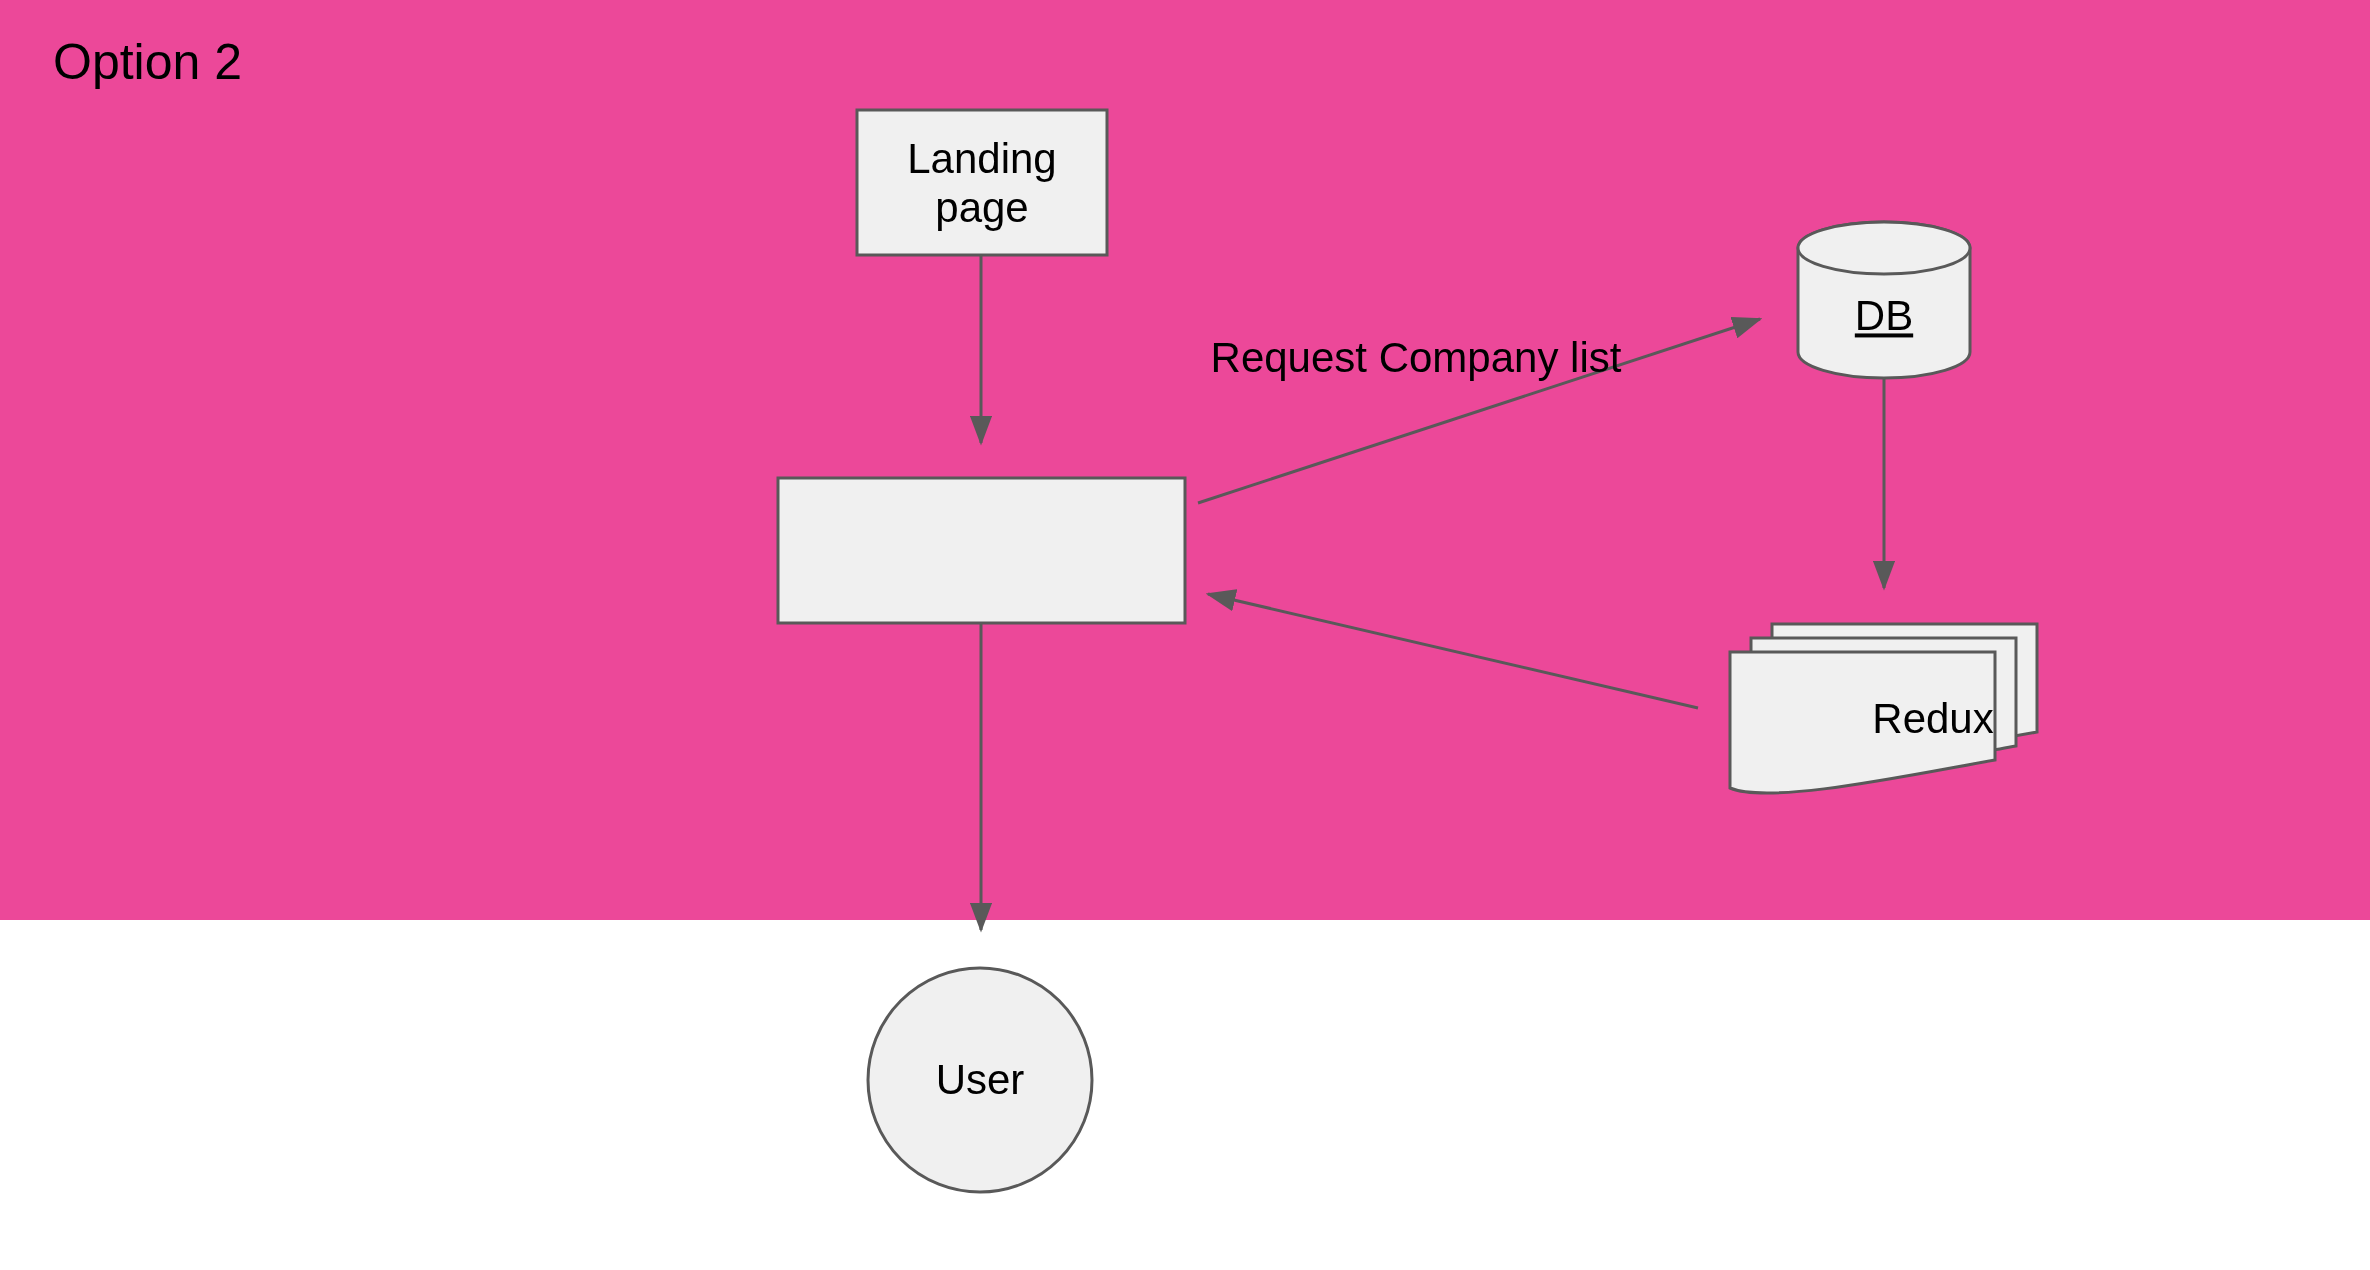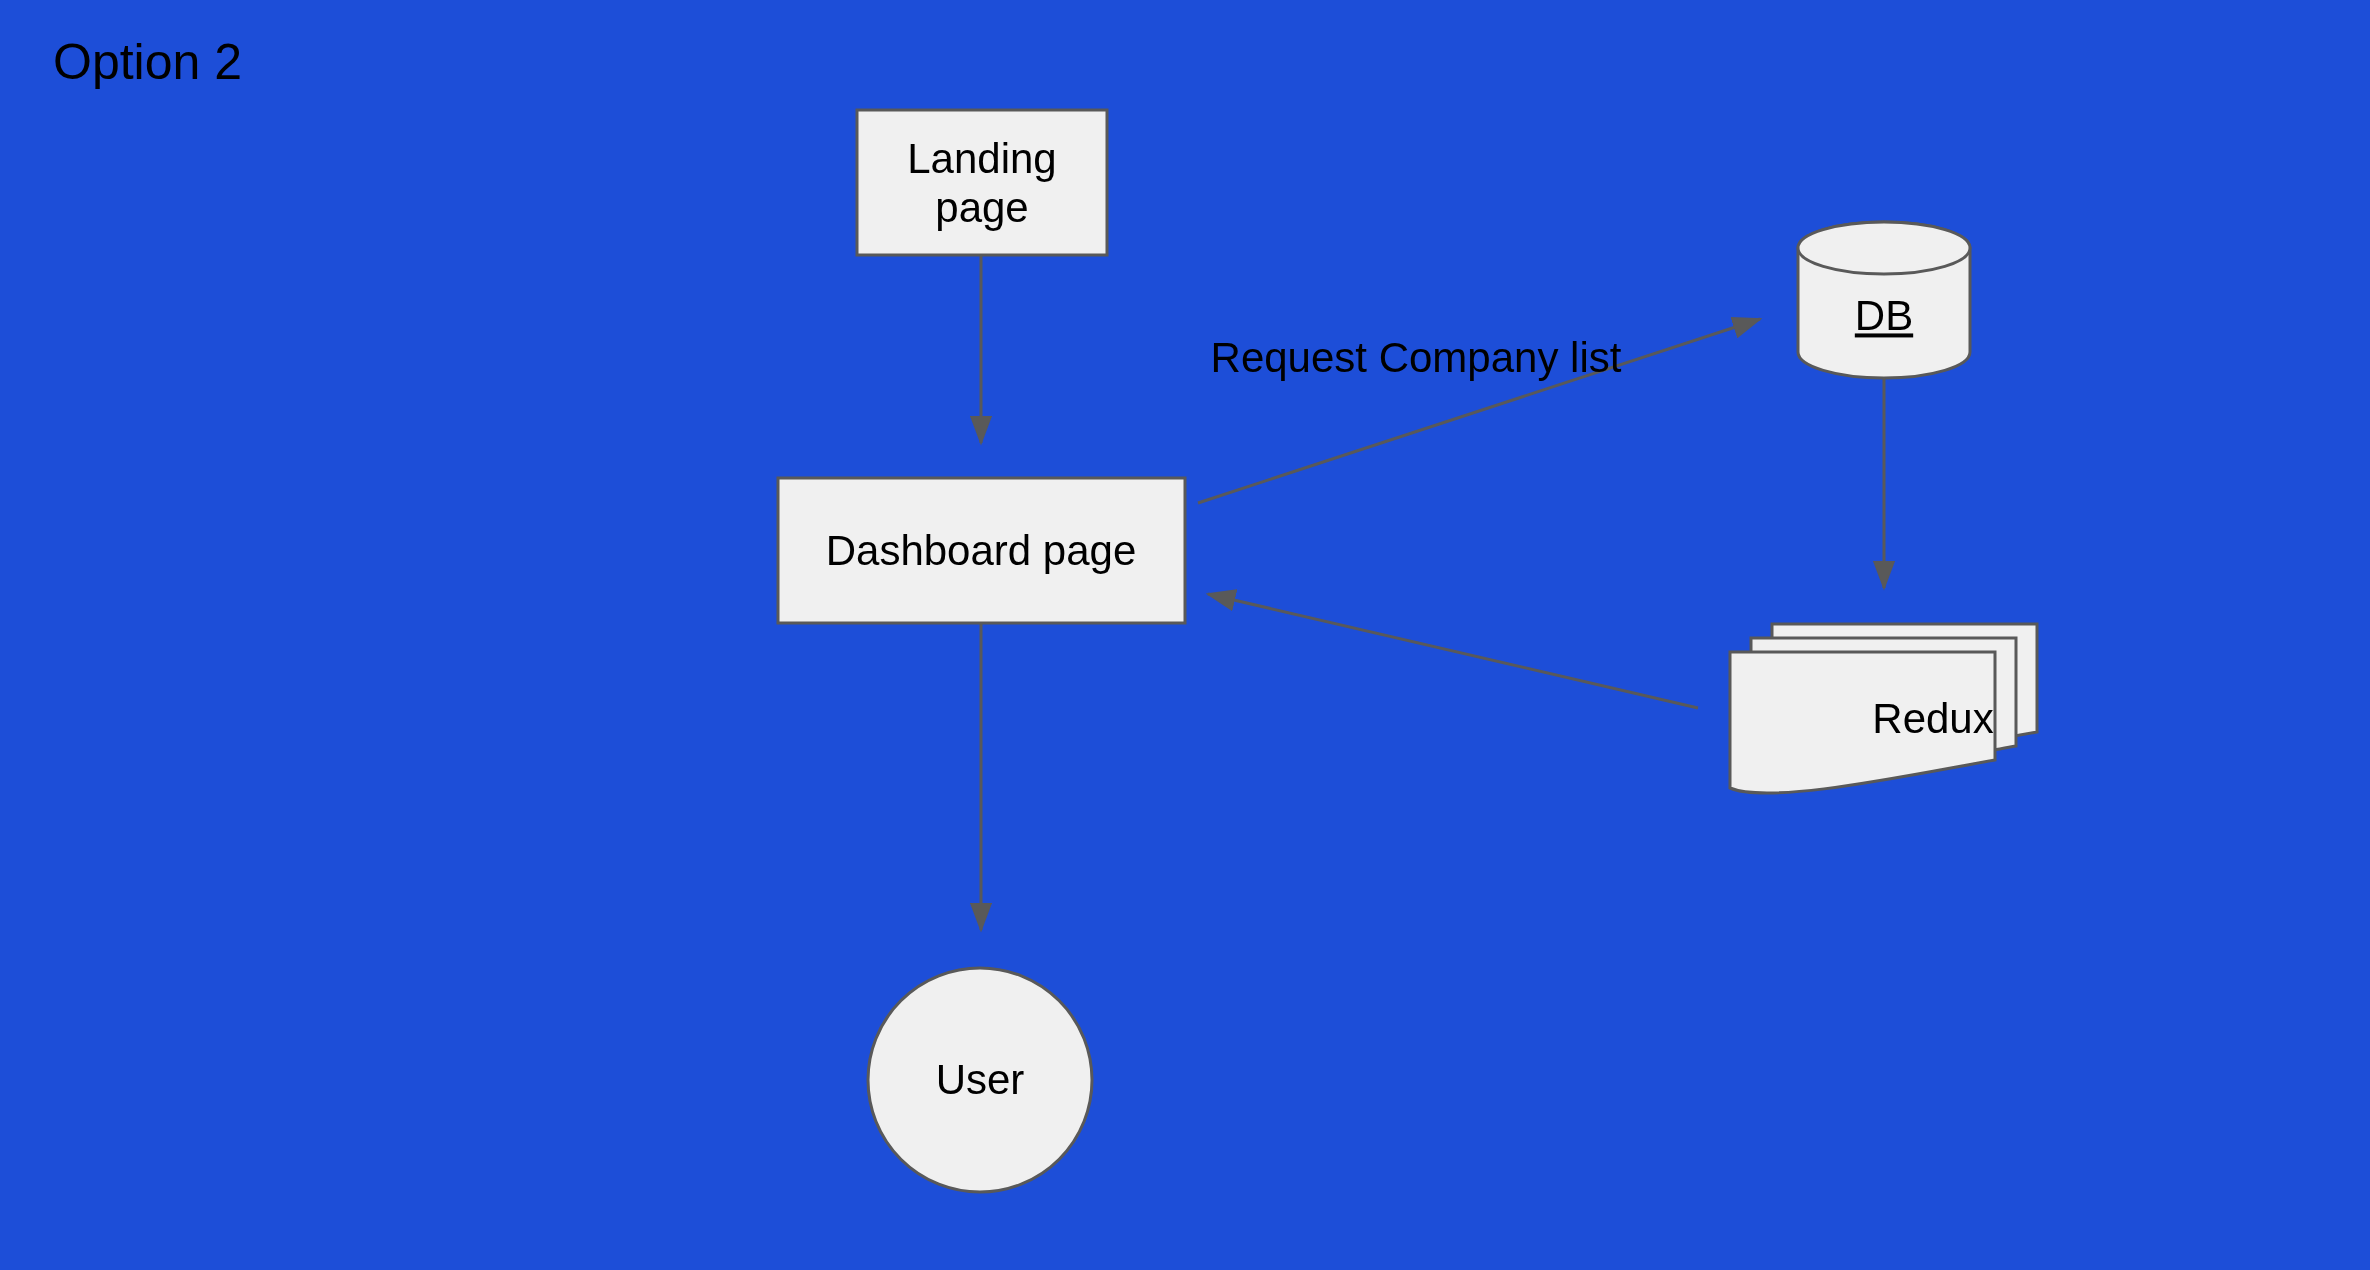--- a/index.html
+++ b/index.html
@@ -5,22 +5,22 @@
   * { margin: 0; padding: 0; box-sizing: border-box; }
   html, body { background: #ffffff; }
   body {
     width: 2370px; height: 1270px;
     font-family: "Liberation Sans", sans-serif;
     position: relative;
     overflow: hidden;
   }
   .canvas {
     position: absolute; left: 0; top: 0;
-    width: 2370px; height: 1270px;
-    background: #1d4ed8;
+    width: 2370px; height: 920px;
+    background: #ec4899;
   }
   .diagram-title {
     position: absolute;
     left: 53px; top: 33px;
     font-size: 50px;
     color: #000000;
     white-space: nowrap;
   }
   svg.layer { position: absolute; left: 0; top: 0; }
   .lbl {
@@ -67,21 +67,20 @@
 
     <path d="M981,255 L981,443" fill="none" stroke="#595959" stroke-width="3" marker-end="url(#arrowhead)"></path>
     <path d="M981,624 L981,930" fill="none" stroke="#595959" stroke-width="3" marker-end="url(#arrowhead)"></path>
     <path d="M1198,503 L1760,319" fill="none" stroke="#595959" stroke-width="3" marker-end="url(#arrowhead)"></path>
     <path d="M1884,378 L1884,588" fill="none" stroke="#595959" stroke-width="3" marker-end="url(#arrowhead)"></path>
     <path d="M1698,708 L1208,594" fill="none" stroke="#595959" stroke-width="3" marker-end="url(#arrowhead)"></path>
   </svg>
 
   <div class="lbl wrap" style="left:982px; top:183px;">Landing page</div>
 
-  <div class="lbl" style="left:981px; top:551px;">Dashboard page</div>
 
   <div class="lbl" style="left:1884px; top:316px;text-decoration:underline;">DB</div>
 
   <div class="lbl" style="left:1933px; top:719px;">Redux</div>
 
   <div class="lbl" style="left:980px; top:1080px;">User</div>
 
   <div class="lbl" style="left:1416px; top:358px;">Request Company list</div>
 
 

